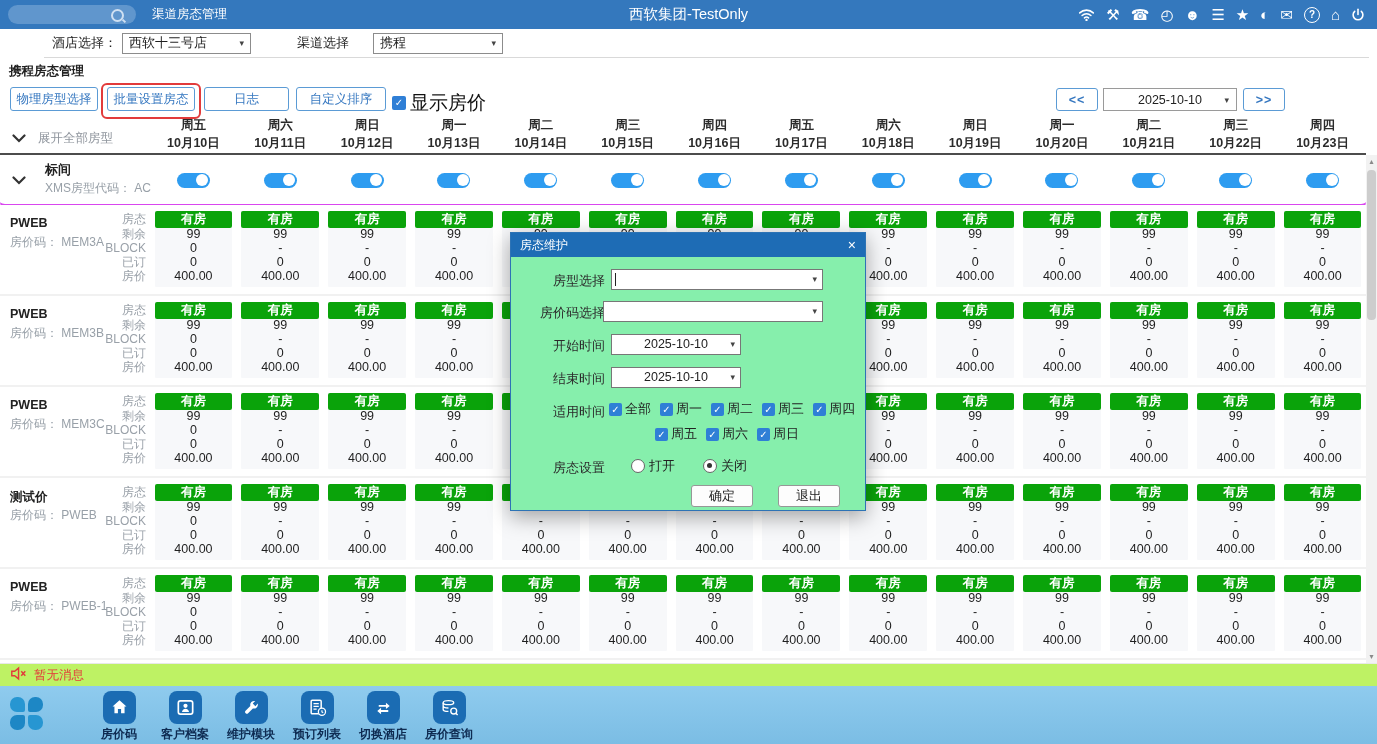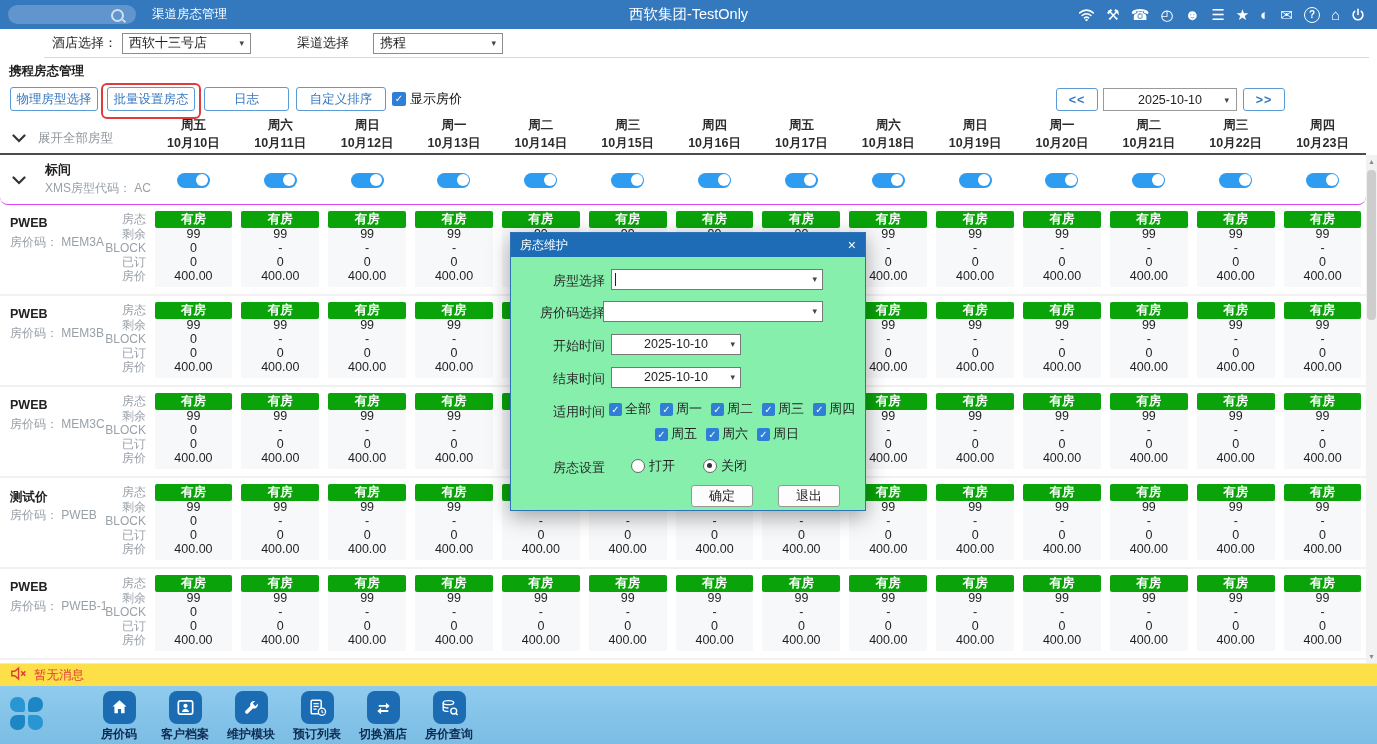--- a/index.html
+++ b/index.html
@@ -27,35 +27,35 @@
   .sec-title{position:absolute;left:9px;top:63px;font-size:12.5px;font-weight:bold;color:#222;}
   .btn{position:absolute;height:24px;border:1px solid #5b9bd5;color:#3577c0;background:#fff;border-radius:3px;
        font-size:12.5px;display:flex;align-items:center;justify-content:center;cursor:pointer;box-sizing:border-box;}
   #btn-physical{left:10px;top:87px;width:88px;}
   .ring{position:absolute;left:101px;top:83px;border:2px solid #e23b3b;border-radius:6px;padding:2px 4px 6px 4px;z-index:6;}
   .ring .btn{position:static;width:88px;}
   #btn-log{left:204px;top:87px;width:85px;}
   #btn-sort{left:296px;top:87px;width:90px;}
   .cbrow{position:absolute;left:392px;top:90px;display:flex;align-items:center;cursor:pointer;}
   .bluecb{width:14px;height:14px;background:#2f7fd6;border-radius:2px;color:#fff;font-size:10px;line-height:14px;text-align:center;margin-right:4px;}
-  .cbrow span.lbl{font-size:13px;color:#111;}
+  .cbrow span.lbl{font-size:19px;color:#111;}
   .navbtn{font-weight:bold;letter-spacing:1px;}
   #nav-prev{left:1056px;top:88px;width:42px;height:23px;}
   #nav-next{left:1243px;top:88px;width:42px;height:23px;}
   #nav-date{position:absolute;left:1103px;top:88px;width:134px;height:23px;border:1px solid #9a9a9a;background:#fff;
             display:flex;align-items:center;justify-content:center;font-size:12.5px;color:#222;cursor:pointer;box-sizing:border-box;}
   #nav-date .caret{position:absolute;right:7px;}
   
   .expand-chevron{position:absolute;left:12px;top:129px;cursor:pointer;}
   .expand-label{position:absolute;left:38px;top:130px;font-size:12.5px;color:#8f959d;cursor:pointer;}
   .day-grid{position:absolute;left:150px;top:116px;right:11px;display:grid;grid-template-columns:repeat(14,1fr);}
   .day{text-align:center;font-size:12.5px;font-weight:bold;color:#2b2b2b;line-height:18px;}
   .hdr-underline{position:absolute;left:0;top:153px;right:11px;height:2px;background:#4c4c4c;}
   
-  .group-row{position:absolute;left:0;top:156px;right:11px;height:48px;border-bottom:1px solid #d946ef;background:#fff;border-radius:8px;}
+  .group-row{position:absolute;left:0;top:156px;right:11px;height:48px;border-bottom:6px solid #d946ef;background:#fff;border-radius:8px;}
   .group-chevron{position:absolute;left:12px;top:15px;cursor:pointer;}
   .group-name{position:absolute;left:45px;top:5px;font-size:13px;font-weight:bold;color:#222;}
   .group-code{position:absolute;left:45px;top:24px;font-size:12px;color:#98a0a8;}
   .toggle-grid{position:absolute;left:150px;right:0;top:0;height:100%;display:grid;grid-template-columns:repeat(14,1fr);}
   .tcell{display:flex;align-items:center;justify-content:center;}
   .toggle{width:33px;height:15px;border-radius:8px;background:#2e9cf0;position:relative;cursor:pointer;}
   .knob{position:absolute;right:1.5px;top:1.5px;width:12px;height:12px;border-radius:50%;background:#fff;}
   
   .rows{position:absolute;left:0;top:205px;right:11px;}
   .data-row{position:relative;height:89px;border-bottom:2px solid #f1f1f1;background:#fff;}
@@ -87,21 +87,21 @@
   .wkrow{position:absolute;display:flex;gap:9px;font-size:13px;color:#222;}
   .wkitem{display:inline-flex;align-items:center;cursor:pointer;}
   .mcb{width:13px;height:13px;background:#2f7fd6;border-radius:2px;color:#fff;font-size:10px;line-height:13px;text-align:center;margin-right:3px;}
   .radiorow{position:absolute;left:120px;top:224px;display:flex;gap:28px;font-size:13px;color:#222;}
   .radioitem{display:inline-flex;align-items:center;cursor:pointer;}
   .mradio{width:12px;height:12px;border:1px solid #666;border-radius:50%;margin-right:4px;position:relative;background:#fff;}
   .mradio.sel::after{content:'';position:absolute;left:3px;top:3px;width:5px;height:5px;border-radius:50%;background:#333;}
   .mbtn{position:absolute;width:62px;height:22px;border:1px solid #979797;border-radius:3px;background:#fdfdfd;
         font-size:13px;color:#222;display:flex;align-items:center;justify-content:center;cursor:pointer;box-sizing:border-box;}
   
-  .msgbar{position:absolute;left:0;top:663px;right:0;height:23px;background:#fde047;border-top:1px solid #e8e8e8;
+  .msgbar{position:absolute;left:0;top:663px;right:0;height:23px;background:#bef264;border-top:1px solid #e8e8e8;
           display:flex;align-items:center;padding-left:10px;box-sizing:border-box;}
   .msgtext{color:#e23b3b;font-size:12.5px;margin-left:6px;}
   
   .bottombar{position:absolute;left:0;top:686px;right:0;height:58px;background:linear-gradient(#8fcbee,#7bbde4);}
   .logo{position:absolute;left:10px;top:11px;display:grid;grid-template-columns:15px 15px;grid-template-rows:15px 15px;gap:3px;}
   .petal{background:#1d87c5;}
   .petal.p1{border-radius:7px 7px 2px 7px;background:#2796d2;}
   .petal.p2{border-radius:7px 7px 7px 2px;}
   .petal.p3{border-radius:7px 2px 7px 7px;}
   .petal.p4{border-radius:2px 7px 7px 7px;background:#2796d2;}

